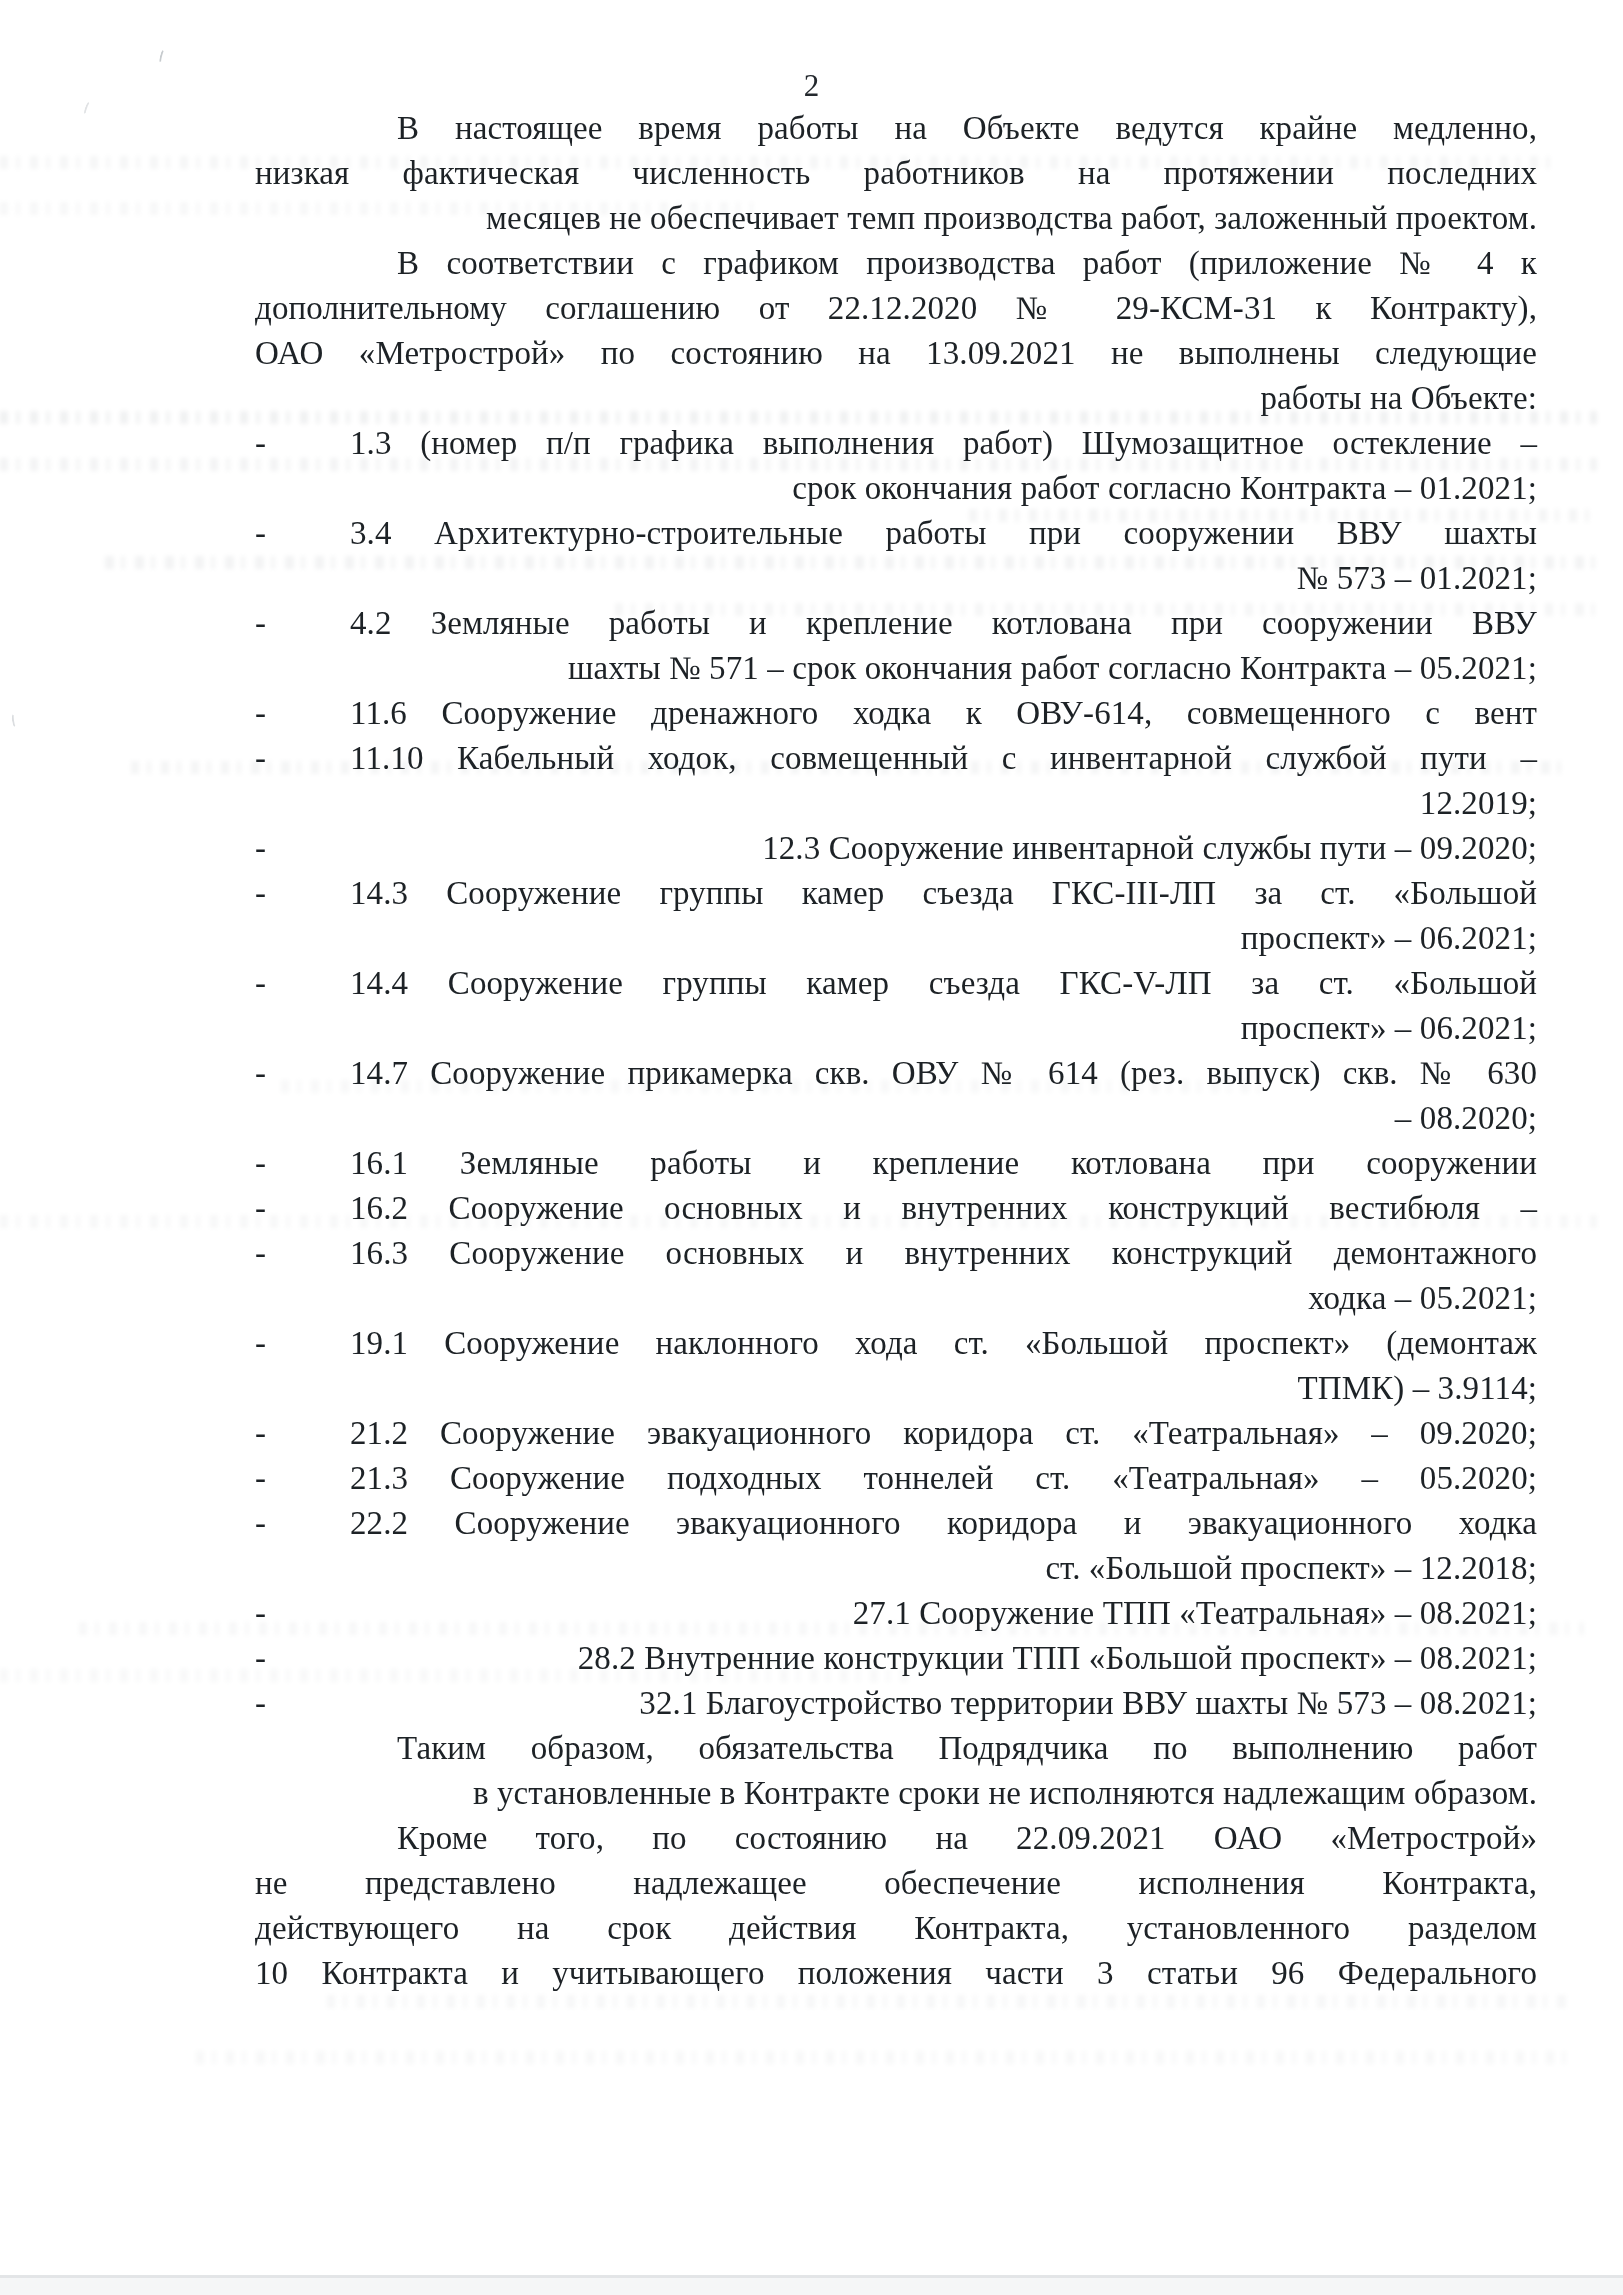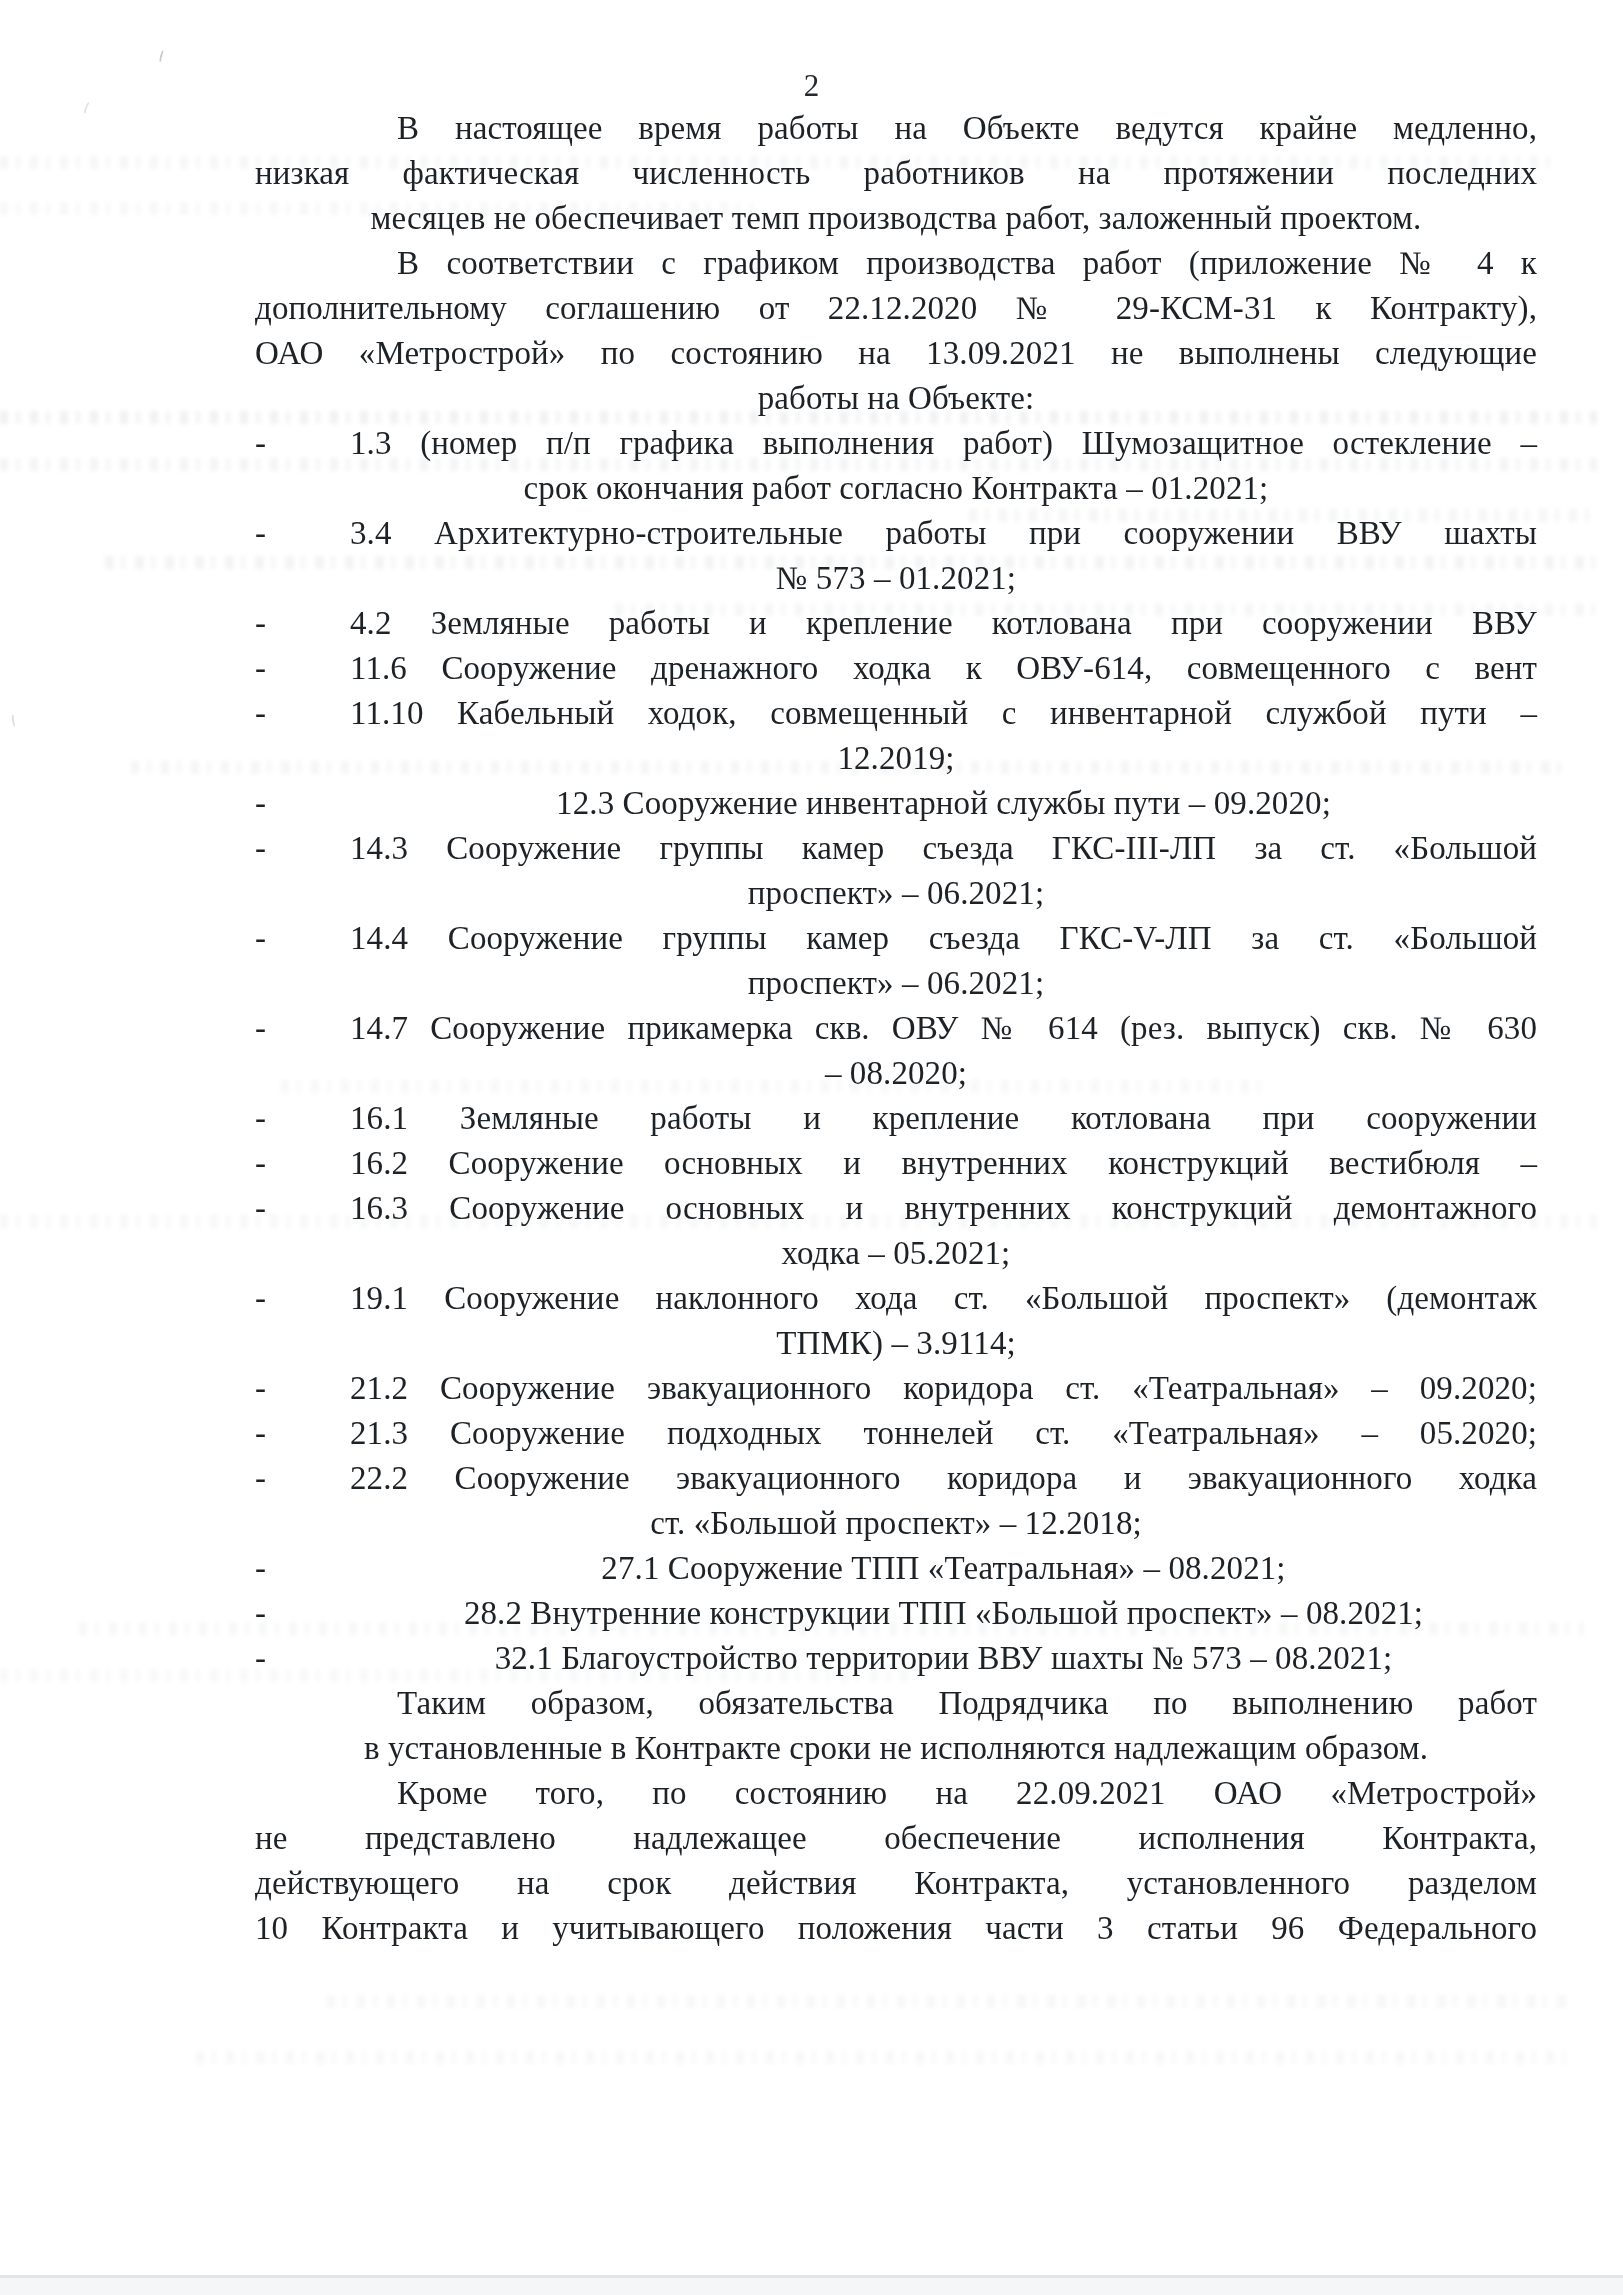--- a/index.html
+++ b/index.html
@@ -23,21 +23,21 @@
     position:absolute;
     left:255px;top:106px;
     width:1282px;
     font-size:33px;
     line-height:45px;
     color:#1d2226;
     letter-spacing:0.1px;
   }
   .line{
     position:relative;
-    text-align:center;
+    text-align:right;
     white-space:normal;
   }
   .line.fill{
     text-align:justify;
     text-align-last:justify;
   }
   .line.pf{ text-indent:142px; }
   .line.if{ text-indent:95px; }
   .line .dash{
     position:absolute;
@@ -99,20 +99,21 @@
       <div class="line c">месяцев не обеспечивает темп производства работ, заложенный проектом.</div>
       <div class="line pf fill">В соответствии с графиком производства работ (приложение № 4 к</div>
       <div class="line c fill">дополнительному соглашению от 22.12.2020 № 29-КСМ-31 к Контракту),</div>
       <div class="line c fill">ОАО «Метрострой» по состоянию на 13.09.2021 не выполнены следующие</div>
       <div class="line c">работы на Объекте:</div>
       <div class="line if fill"><span class="dash">-</span>1.3 (номер п/п графика выполнения работ) Шумозащитное остекление –</div>
       <div class="line c">срок окончания работ согласно Контракта – 01.2021;</div>
       <div class="line if fill"><span class="dash">-</span>3.4 Архитектурно-строительные работы при сооружении ВВУ шахты</div>
       <div class="line c">№ 573 – 01.2021;</div>
       <div class="line if fill"><span class="dash">-</span>4.2 Земляные работы и крепление котлована при сооружении ВВУ</div>
+      <div class="line c">шахты № 571 – срок окончания работ согласно Контракта – 05.2021;</div>
       <div class="line if fill"><span class="dash">-</span>11.6 Сооружение дренажного ходка к ОВУ-614, совмещенного с вент</div>
       <div class="line if fill"><span class="dash">-</span>11.10 Кабельный ходок, совмещенный с инвентарной службой пути –</div>
       <div class="line c">12.2019;</div>
       <div class="line if"><span class="dash">-</span>12.3 Сооружение инвентарной службы пути – 09.2020;</div>
       <div class="line if fill"><span class="dash">-</span>14.3 Сооружение группы камер съезда ГКС-III-ЛП за ст. «Большой</div>
       <div class="line c">проспект» – 06.2021;</div>
       <div class="line if fill"><span class="dash">-</span>14.4 Сооружение группы камер съезда ГКС-V-ЛП за ст. «Большой</div>
       <div class="line c">проспект» – 06.2021;</div>
       <div class="line if fill"><span class="dash">-</span>14.7 Сооружение прикамерка скв. ОВУ № 614 (рез. выпуск) скв. № 630</div>
       <div class="line c">– 08.2020;</div>

